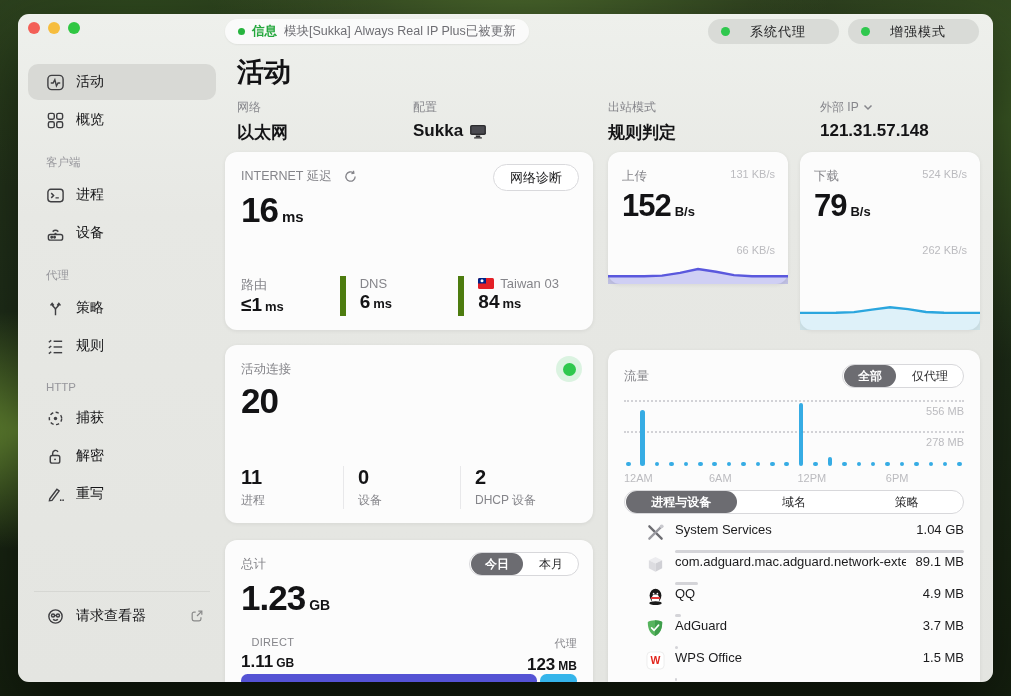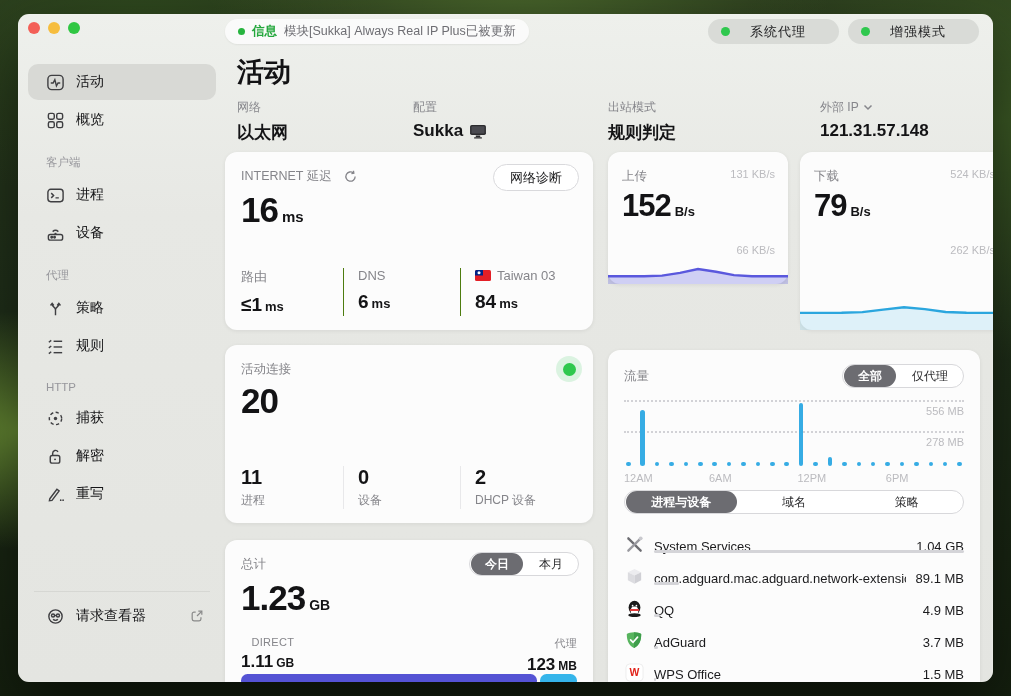--- a/index.html
+++ b/index.html
@@ -67,24 +67,24 @@
   .bigval{font-weight:800;color:#131315;letter-spacing:-1px;}
   .bigval .unit{font-size:15px;font-weight:600;letter-spacing:0;margin-left:4px;}
 
   
   .btn{
     height:27px;border-radius:14px;border:1px solid #d9d9dc;background:#fff;
     font-size:13px;color:#1c1c1e;padding:0 16px;display:flex;align-items:center;
     font-family:"Liberation Sans",sans-serif;
   }
   .lat-stats{position:absolute;left:16px;right:16px;bottom:14px;display:flex;}
-  .lat-col{flex:1;padding-left:14px;border-left:1px solid #4d7c0f;}
+  .lat-col{flex:1;padding-left:14px;border-left:6px solid #4d7c0f;}
   .lat-col:first-child{padding-left:0;border-left:none;}
   .lat-col .lbl{font-size:13px;color:#85858a;display:flex;align-items:center;gap:6px;}
-  .lat-col .v{font-size:19px;font-weight:800;color:#141416;margin-top:8px;}
+  .lat-col .v{font-size:19px;font-weight:800;color:#141416;}
   .lat-col .v .u{font-size:13px;font-weight:600;margin-left:3px;}
 
   
   .axis-lab{position:absolute;right:13px;font-size:11px;color:#bbbbbf;}
   .spark{position:absolute;left:0;bottom:0;width:100%;height:46px;}
 
   
   .status-halo{position:absolute;top:11px;right:11px;width:26px;height:26px;border-radius:50%;
     background:rgba(52,199,89,.16);display:flex;align-items:center;justify-content:center;}
   .status-core{width:13px;height:13px;border-radius:50%;background:#2fc84e;}
@@ -104,21 +104,21 @@
   
   .tr-chart{position:relative;height:86px;margin-top:10px;}
   .gline{position:absolute;left:0;right:0;border-top:2px dotted #d2d2d6;}
   .glab{position:absolute;right:0;font-size:11px;color:#bbbbbf;}
   .bars{position:absolute;left:2px;right:2px;bottom:18px;height:64px;display:flex;justify-content:space-between;align-items:flex-end;}
   .bars i{display:block;width:4.5px;border-radius:2.5px;}
   .xtick{position:absolute;bottom:0;font-size:11px;color:#bbbbbf;}
 
   
   .rows{margin-top:8px;}
-  .trow{position:relative;height:32px;display:flex;align-items:flex-end;gap:10px;}
+  .trow{position:relative;height:32px;display:flex;align-items:flex-start;gap:10px;margin-left:21px;}
   .trow .nm{font-size:13px;color:#1b1b1d;flex:1;white-space:nowrap;overflow:hidden;}
   .trow .vl{font-size:13px;color:#1b1b1d;white-space:nowrap;}
   .trow .ic{width:20px;height:20px;display:flex;align-items:center;justify-content:center;flex:0 0 auto;}
   .proc-bar{position:absolute;left:30px;bottom:1px;height:3px;border-radius:2px;background:#d4d4d8;}
 
   
   .tot-lr{position:absolute;left:16px;right:16px;top:96px;display:flex;justify-content:space-between;}
   .tot-side .lbl{font-size:11px;color:#85858a;letter-spacing:.3px;text-align:right;}
   .tot-side .v{font-size:17px;font-weight:800;color:#141416;margin-top:4px;}
   .tot-side .v .u{font-size:12px;font-weight:600;margin-left:3px;}
@@ -335,21 +335,21 @@
     <div class="bigval" style="position:absolute;left:14px;top:36px;font-size:31px;">
       <span>152</span><span class="unit" style="font-size:13px;">B/s</span>
     </div>
     <div class="axis-lab" style="top:92px;">66 KB/s</div>
     <svg class="spark" id="spark-up" viewBox="0 0 180 46" preserveAspectRatio="none">
         <polygon points="0.0,38.2 18.0,38.2 36.0,38.2 54.0,37.6 72.0,34.9 90.0,31.0 108.0,33.8 126.0,37.1 144.0,38.2 162.0,38.2 180.0,38.2 180,46 0,46" fill="#5a58dd" fill-opacity="0.28"></polygon>
         <polyline points="0.0,38.2 18.0,38.2 36.0,38.2 54.0,37.6 72.0,34.9 90.0,31.0 108.0,33.8 126.0,37.1 144.0,38.2 162.0,38.2 180.0,38.2" fill="none" stroke="#5a58dd" stroke-width="2.4"></polyline>
       </svg>
   </div>
 
-  <div class="card" style="left:782px;top:138px;width:180px;height:178px;padding-left:28px;">
+  <div class="card" style="left:782px;top:138px;width:180px;height:178px;">
     <div style="position:absolute;left:14px;top:16px;" class="card-label">下载</div>
     <div class="axis-lab" style="top:16px;">524 KB/s</div>
     <div class="bigval" style="position:absolute;left:14px;top:36px;font-size:31px;">
       <span>79</span><span class="unit" style="font-size:13px;">B/s</span>
     </div>
     <div class="axis-lab" style="top:92px;">262 KB/s</div>
     <svg class="spark" id="spark-down" viewBox="0 0 180 46" preserveAspectRatio="none">
         <polygon points="0.0,28.9 18.0,28.9 36.0,28.8 54.0,28.1 72.0,25.6 90.0,23.3 108.0,25.1 126.0,28.0 144.0,28.8 162.0,28.9 180.0,28.9 180,46 0,46" fill="#8fd4f2" fill-opacity="0.28"></polygon>
         <polyline points="0.0,28.9 18.0,28.9 36.0,28.8 54.0,28.1 72.0,25.6 90.0,23.3 108.0,25.1 126.0,28.0 144.0,28.8 162.0,28.9 180.0,28.9" fill="none" stroke="#2ba6de" stroke-width="2.4"></polyline>
       </svg>

